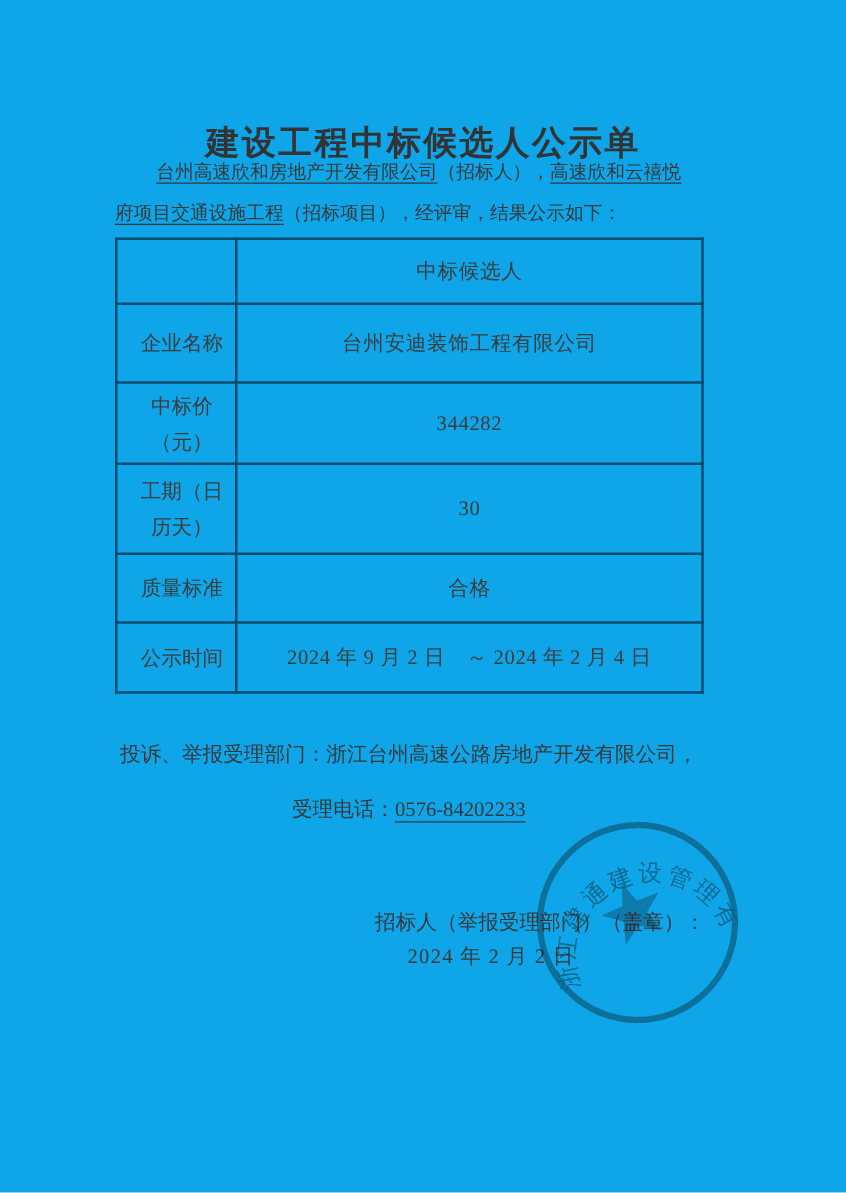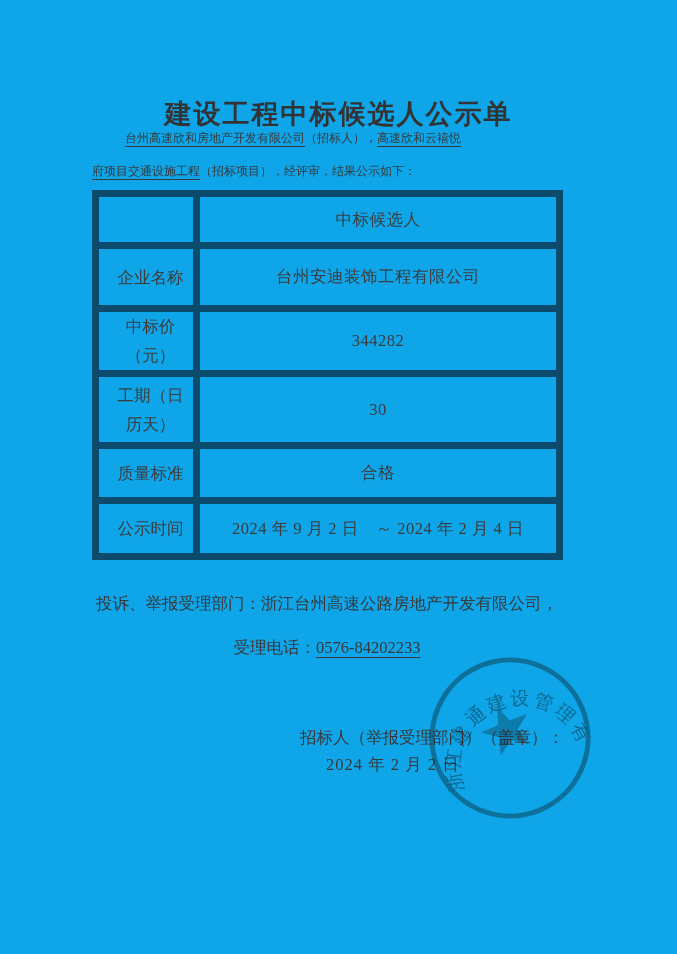--- a/index.html
+++ b/index.html
@@ -13,32 +13,32 @@
     color:#3a3a3a;
   }
   .doc-title{
     position:absolute;top:78px;left:0;width:677px;
     text-align:center;
     font-size:27px;font-weight:700;letter-spacing:2px;
     color:#333;
   }
   .intro{
     position:absolute;top:122px;left:92px;width:540px;
-    font-size:12px;line-height:33px;color:#383838;
+    font-size:15px;line-height:33px;color:#383838;
   }
   .intro-line{white-space:nowrap;}
   .intro-line.first{padding-left:33px;}
   .u{text-decoration:underline;text-underline-offset:4px;text-decoration-thickness:1px;}
   .bid-table{
     position:absolute;left:92px;top:190px;
     border-collapse:collapse;table-layout:fixed;
     width:471px;font-size:16.5px;color:#3c3c3c;
   }
   .bid-table td{
-    border:7px solid #0c4a6e;
+    border:2px solid #0c4a6e;
     padding:0;
   }
   .cell-label{
     width:85px;
     padding-left:9px !important;
     white-space:pre-line;
     line-height:29px;
     text-align:center;
     vertical-align:middle;
   }

